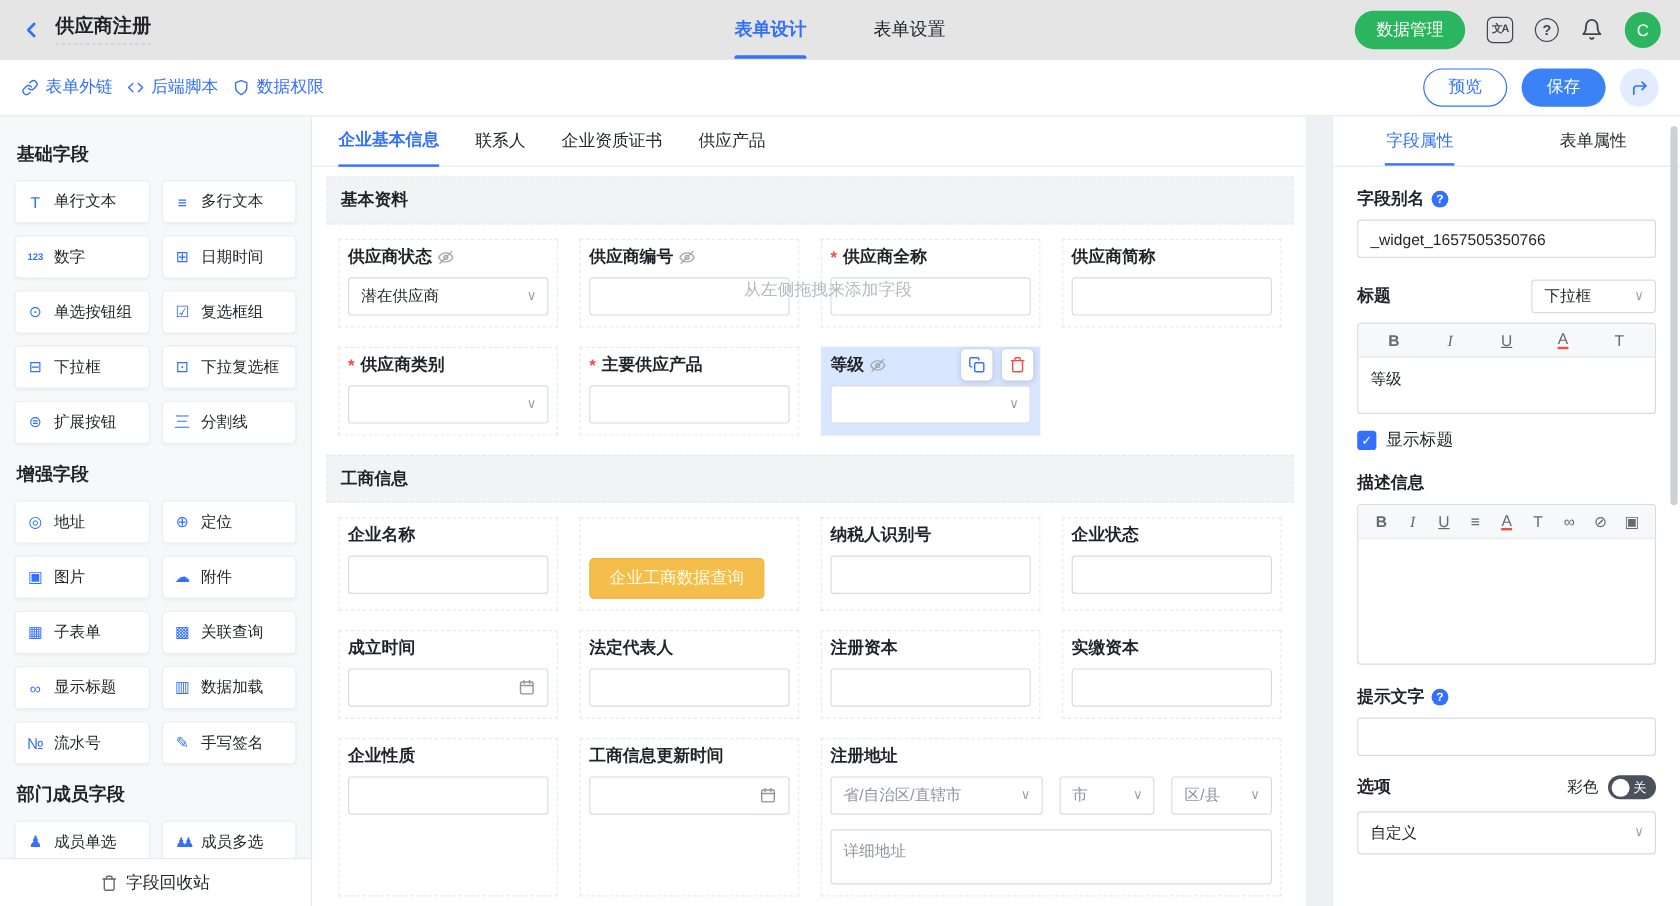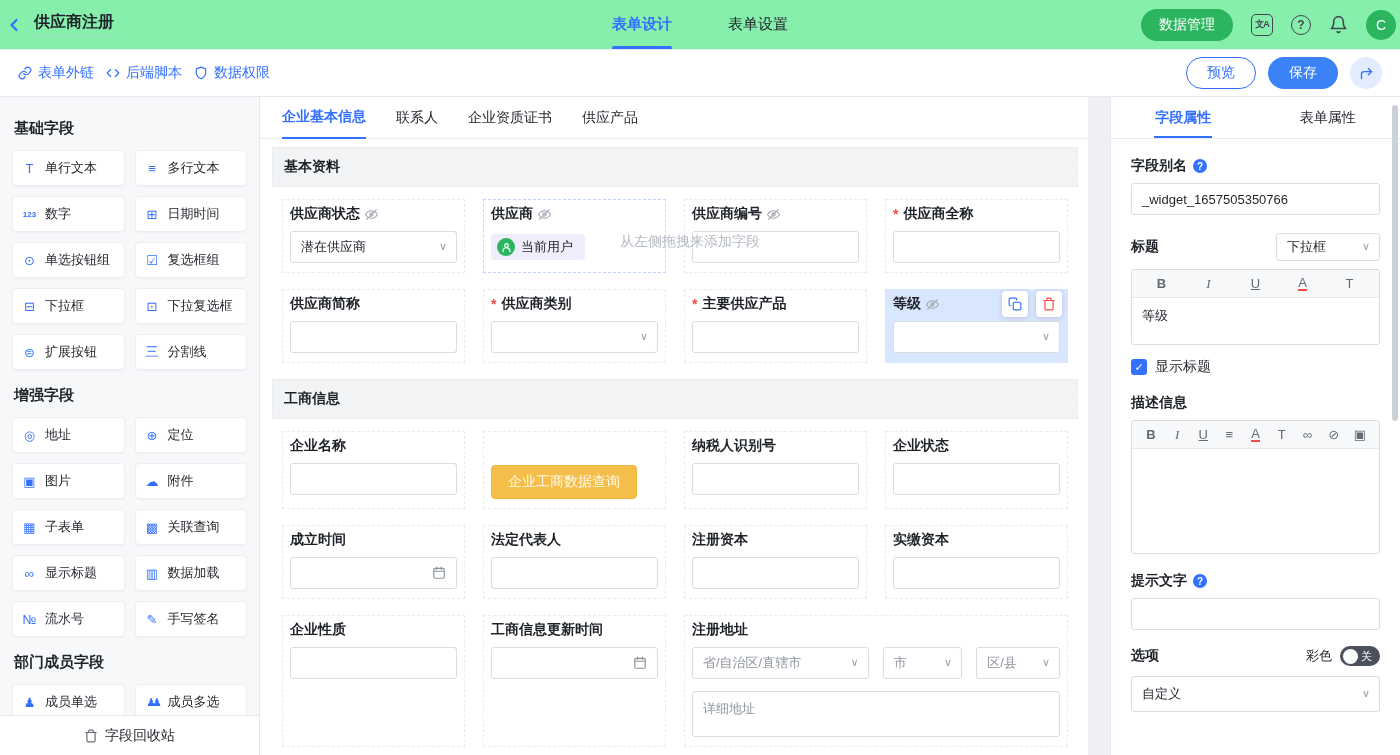--- a/index.html
+++ b/index.html
@@ -1,21 +1,21 @@
 <!DOCTYPE html>
 <html><head>
 <meta charset="utf-8">
 <style>
   * { box-sizing: border-box; margin: 0; padding: 0; }
   html,body { width:1400px; height:755px; overflow:hidden; }
   body { font-family:"Liberation Sans","DejaVu Sans",sans-serif; color:#1f2329; background:#fff; font-size:14px; }
   .app { width:1400px; height:755px; display:flex; flex-direction:column; }
 
   
-  .header { height:50px; flex:0 0 50px; display:flex; align-items:center; padding:0 4px; background:#86efac; border-bottom:1px solid #e7e9ee; position:relative; z-index:5; }
+  .header { height:50px; flex:0 0 50px; display:flex; align-items:center; padding:0 16px; background:#e5e5e5; border-bottom:1px solid #e7e9ee; position:relative; z-index:5; }
   .back { display:flex; align-items:center; cursor:pointer; }
   .doc-title { font-size:16px; font-weight:700; margin-left:10px; padding-bottom:3px; border-bottom:1px dashed #c9cdd4; cursor:text; }
   .header-tabs { position:absolute; left:50%; transform:translateX(-50%); display:flex; gap:56px; height:100%; }
   .htab { display:flex; align-items:center; font-size:15px; color:#1f2329; cursor:pointer; position:relative; }
   .htab.active { color:#3370ff; font-weight:700; }
   .htab.active::after { content:""; position:absolute; left:0; right:0; bottom:0; height:3px; background:#3370ff; border-radius:2px 2px 0 0; }
   .header-right { margin-left:auto; display:flex; align-items:center; gap:18px; }
   .btn-green { background:#2bb55e; color:#fff; border:none; border-radius:16px; padding:7px 18px; font-size:14px; cursor:pointer; }
   .h-icon { display:inline-flex; align-items:center; justify-content:center; cursor:pointer; color:#41464f; }
   .h-icon.translate { width:22px; height:22px; border:1.6px solid #41464f; border-radius:5px; font-size:9px; font-weight:700; letter-spacing:-1px; }
@@ -75,21 +75,21 @@
   .addr-row { display:flex; gap:14px; }
   .addr-prov { flex:0 0 48%; }
   .addr-city { flex:1; }
   .addr-dist { flex:1.1; }
   .addr-detail { margin-top:12px; height:46px; border:1px solid #d9dce3; border-radius:3px; background:#fff; padding:8px 10px; font-size:13px; color:#8f959e; }
 
   
   .inspector { width:290px; flex:0 0 290px; background:#fff; border-left:1px solid #e7e9ee; padding:0 20px; position:relative; overflow:hidden; }
   .insp-tabs { display:flex; height:42px; border-bottom:1px solid #e7e9ee; margin:0 -20px; }
   .itab { flex:1; display:flex; align-items:center; justify-content:center; font-size:14px; cursor:pointer; position:relative; color:#1f2329; }
-  .itab.active { color:#3370ff; font-weight:700; }
+  .itab.active { color:#3370ff; font-weight:400; }
   .itab.active::after { content:""; position:absolute; bottom:0; left:50%; transform:translateX(-50%); width:58px; height:2px; background:#3370ff; }
   .insp-label { display:flex; align-items:center; gap:6px; font-size:14px; font-weight:700; margin:18px 0 8px; }
   .q { width:14px; height:14px; border-radius:50%; background:#3370ff; color:#fff; display:inline-flex; align-items:center; justify-content:center; font-size:10px; font-weight:700; cursor:pointer; }
   .q::after { content:"?"; }
   .insp-input { height:32px; border:1px solid #d9dce3; border-radius:3px; display:flex; align-items:center; padding:0 10px; font-size:13px; cursor:text; }
   .title-row { display:flex; align-items:center; justify-content:space-between; margin:18px 0 8px; }
   .insp-label-inline { font-size:14px; font-weight:700; }
   .type-select { width:104px; height:28px; border:1px solid #d9dce3; border-radius:3px; display:flex; align-items:center; padding:0 22px 0 10px; font-size:13px; position:relative; cursor:pointer; }
   .type-select::after, .insp-select::after { content:"∨"; position:absolute; right:9px; top:50%; transform:translateY(-54%); color:#9aa0a8; font-size:11px; }
   .rich { border:1px solid #d9dce3; border-radius:3px; overflow:hidden; }
@@ -314,41 +314,20 @@
                   <svg width="13" height="13" viewBox="0 0 24 24" fill="none" stroke="#a3a9b3" stroke-width="2" stroke-linecap="round">
                     <path d="M1 12s4-7 11-7 11 7 11 7-4 7-11 7S1 12 1 12z"></path>
                     <circle cx="12" cy="12" r="3"></circle>
                     <line x1="3" y1="21" x2="21" y2="3"></line>
                   </svg>
                 </div>
               <div class="ctrl sel">
                   <span>潜在供应商</span>
                 </div>
             </div>
-            <div class="cell cell--hover">
-              <div class="flabel">
-                  <span>供应商</span>
-                  <svg width="13" height="13" viewBox="0 0 24 24" fill="none" stroke="#a3a9b3" stroke-width="2" stroke-linecap="round">
-                    <path d="M1 12s4-7 11-7 11 7 11 7-4 7-11 7S1 12 1 12z"></path>
-                    <circle cx="12" cy="12" r="3"></circle>
-                    <line x1="3" y1="21" x2="21" y2="3"></line>
-                  </svg>
-                </div>
-              <div class="tagrow">
-                <span class="user-tag">
-                  <span class="tag-av">
-                      <svg width="11" height="11" viewBox="0 0 24 24" fill="none" stroke="#fff" stroke-width="2.6" stroke-linecap="round">
-                        <circle cx="12" cy="7.5" r="4"></circle>
-                        <path d="M4.5 21v-1a7.5 7.5 0 0 1 15 0v1"></path>
-                      </svg>
-                    </span>
-                  <span>当前用户</span>
-                </span>
-              </div>
-            </div>
             <div class="cell">
               <div class="flabel">
                   <span>供应商编号</span>
                   <svg width="13" height="13" viewBox="0 0 24 24" fill="none" stroke="#a3a9b3" stroke-width="2" stroke-linecap="round">
                     <path d="M1 12s4-7 11-7 11 7 11 7-4 7-11 7S1 12 1 12z"></path>
                     <circle cx="12" cy="12" r="3"></circle>
                     <line x1="3" y1="21" x2="21" y2="3"></line>
                   </svg>
                 </div>
               <div class="ctrl"></div>

